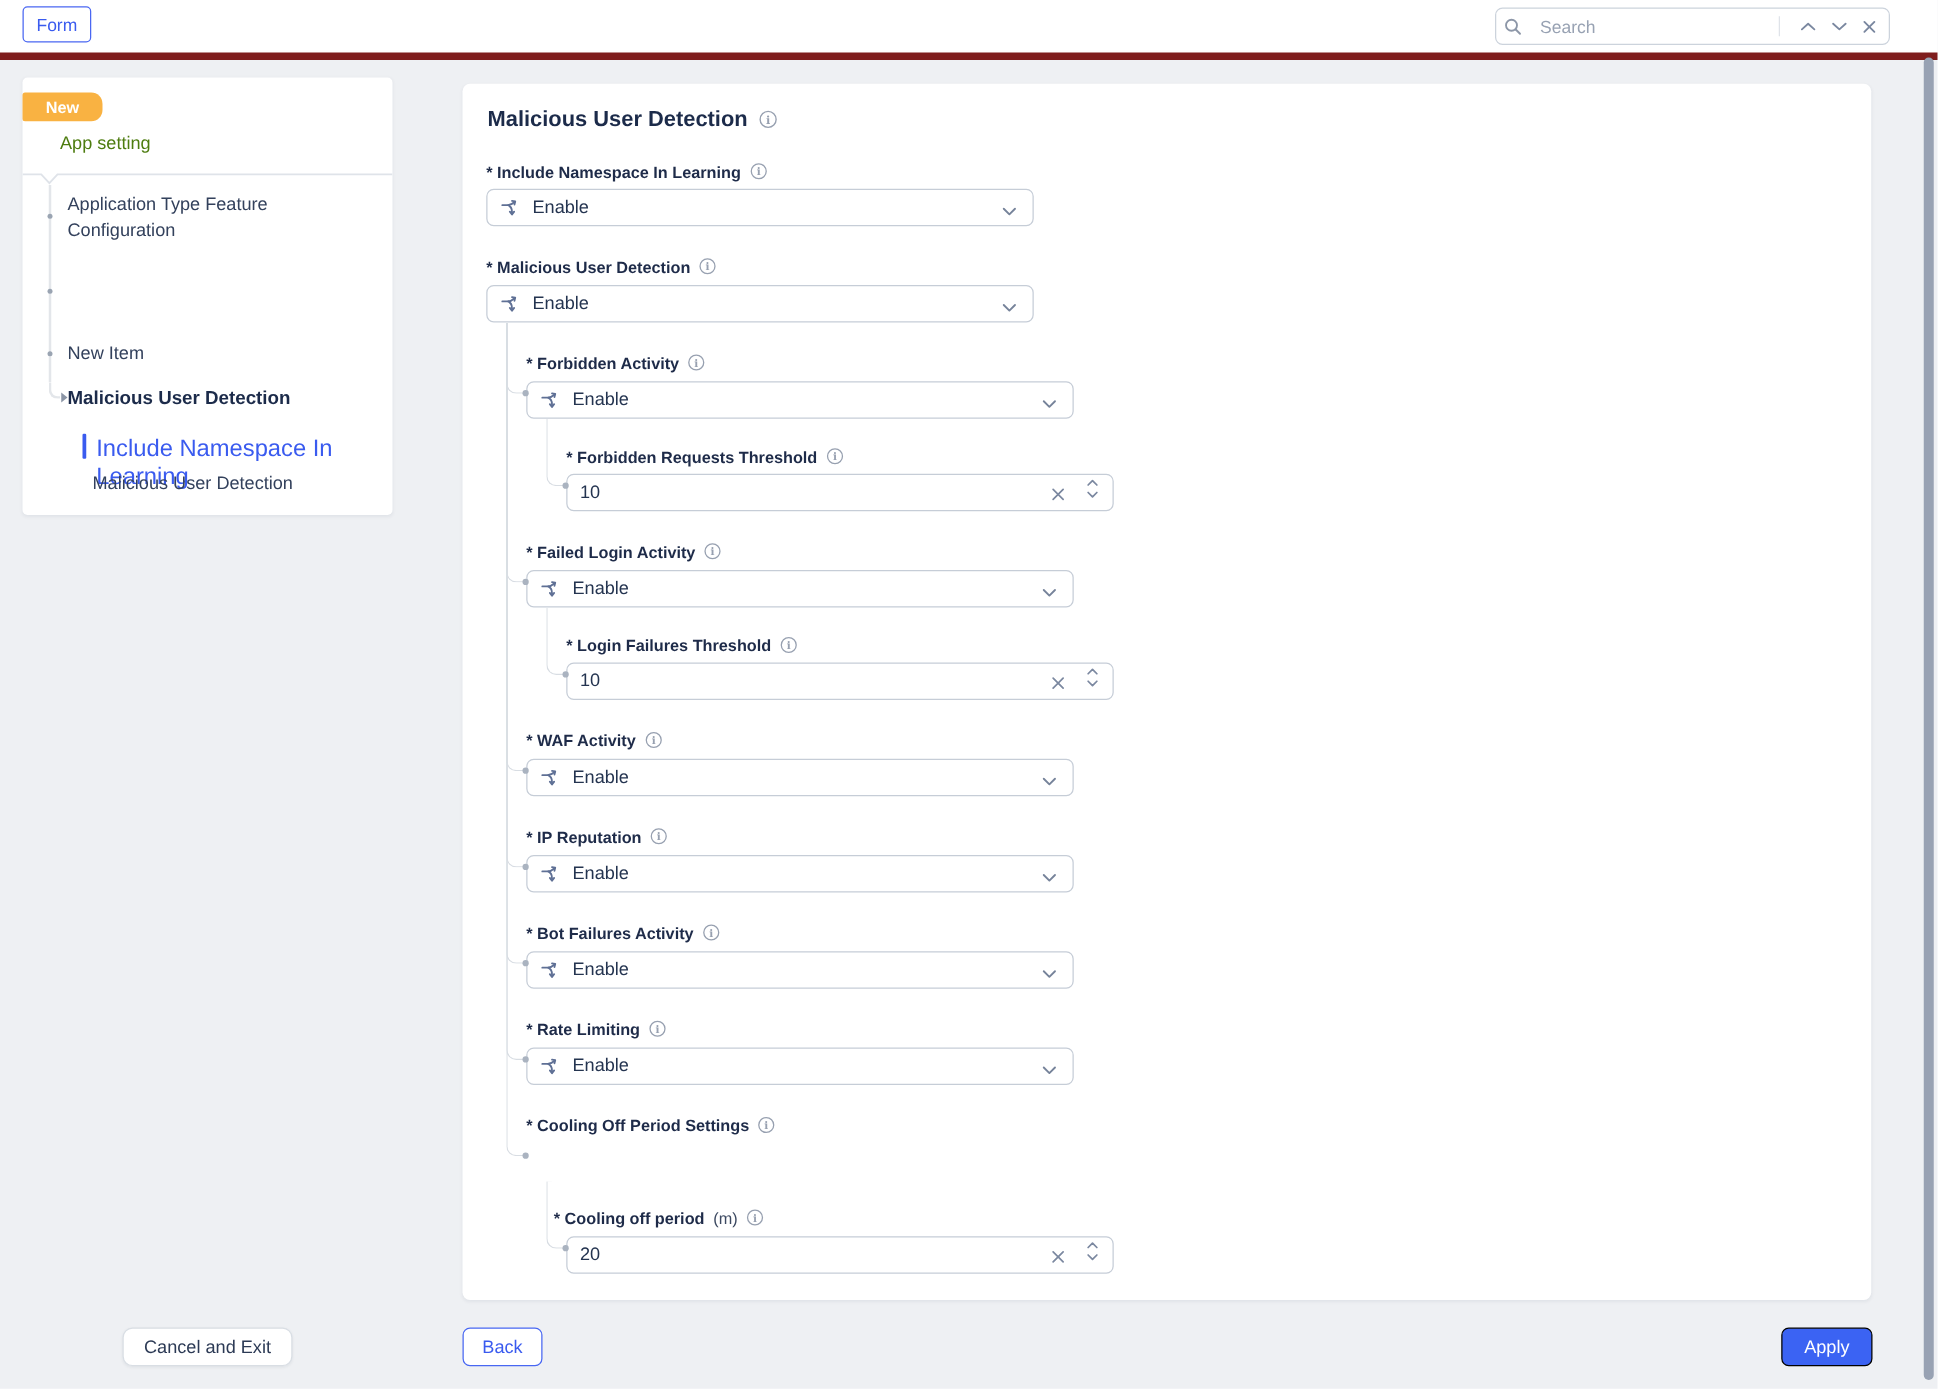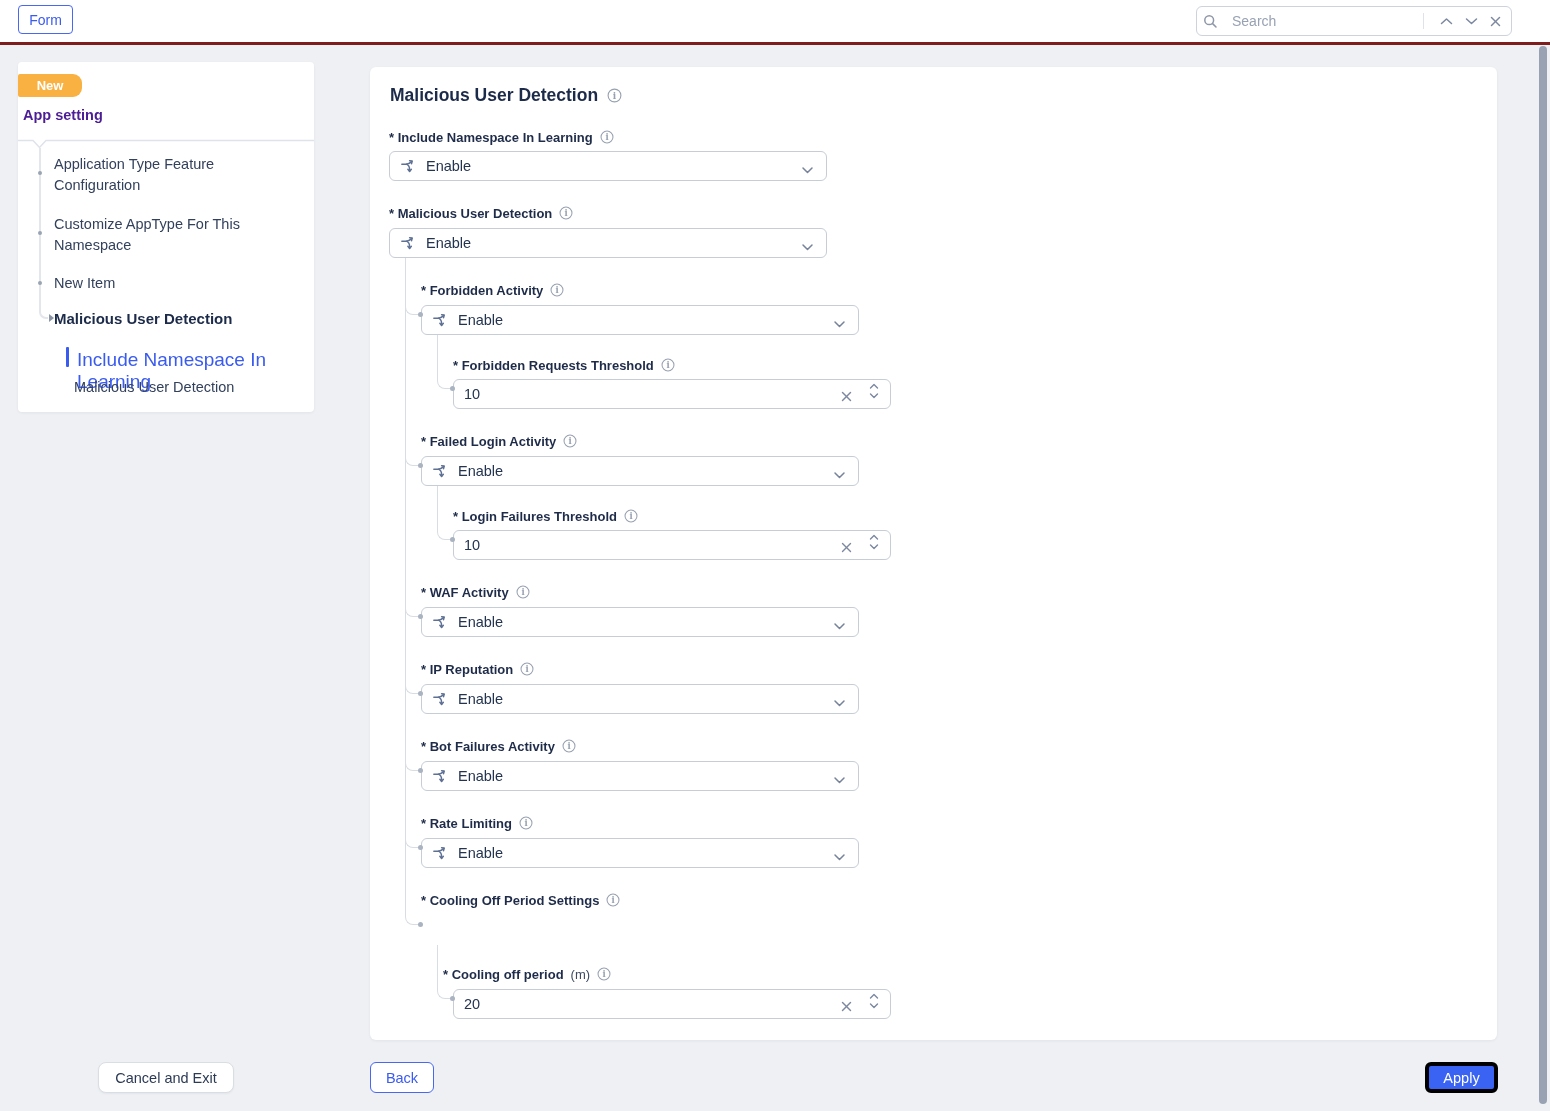--- a/index.html
+++ b/index.html
@@ -3,21 +3,21 @@
 <meta charset="utf-8">
 <style>
   html,body{margin:0;padding:0}
   body{
     width:1550px;height:1111px;position:relative;overflow:hidden;
     background:#eef0f3;font-family:"Liberation Sans",sans-serif;
     -webkit-font-smoothing:antialiased;
   }
   
   .topbar{position:absolute;top:0;left:0;width:1550px;height:42px;background:#fff;
-    border-bottom:3px solid #7f1d1d;z-index:5}
+    border-bottom:6px solid #7f1d1d;z-index:5}
   .tab-form{position:absolute;left:18px;top:5px;width:55px;height:29px;box-sizing:border-box;
     border:1px solid #4a67f2;border-radius:4px;background:#fff;color:#3a5bef;
     font-size:14px;display:flex;align-items:center;justify-content:center;z-index:2}
   .tab-group{position:absolute;left:72px;top:5px;height:29px;box-sizing:border-box;
     border:1px solid #e3e7ec;border-radius:0 4px 4px 0;display:flex;background:#fff}
   .tab-secondary{height:100%;display:flex;align-items:center;justify-content:center;
     font-size:14px;color:#5d6b80;box-sizing:border-box}
   .tab-doc{width:182px;border-right:1px solid #e3e7ec}
   .tab-json{width:57px}
   .search{position:absolute;left:1196px;top:6px;width:316px;height:30px;box-sizing:border-box;
@@ -27,21 +27,21 @@
   .sicon{display:flex;align-items:center;justify-content:center;margin:0 6px;cursor:pointer}
   
   .scrollbar{position:absolute;left:1539px;top:46px;width:8px;height:1058px;
     background:#98a2b3;border-radius:4px;z-index:6}
   
   .sidebar{position:absolute;left:18px;top:62px;width:296px;height:350px;background:#fff;
     border-radius:4px;box-shadow:0 1px 3px rgba(20,30,60,.06);z-index:2}
   .badge-new{position:absolute;left:0;top:12px;height:23px;min-width:64px;box-sizing:border-box;
     background:#f9b242;border-radius:2px 9px 9px 2px;color:#fff;font-weight:bold;font-size:13px;
     display:flex;align-items:center;justify-content:center;padding:0 16px}
-  .side-heading{position:absolute;left:5px;top:45px;font-size:14.5px;font-weight:bold;color:#4c1d95}
+  .side-heading{position:absolute;left:30px;top:45px;font-size:14.5px;font-weight:normal;color:#4d7c0f}
   .side-divider{position:absolute;left:0;top:74px}
   .tree-line{position:absolute;left:21px;top:86px;width:2px;height:158px;background:#e3e6ea}
   .tree-corner{position:absolute;left:21px;top:244px;width:9px;height:13px;box-sizing:border-box;
     border-left:2px solid #e3e6ea;border-bottom:2px solid #e3e6ea;border-bottom-left-radius:7px}
   .tree-dot{position:absolute;width:4px;height:4px;border-radius:50%;background:#9aa4b2}
   .tree-arrow{position:absolute;left:31px;top:252px;width:0;height:0;
     border-left:5px solid #8b95a6;border-top:4px solid transparent;border-bottom:4px solid transparent}
   .nav-item{position:absolute;left:36px;width:250px;font-size:14.5px;line-height:21px;
     color:#33415c;cursor:pointer}
   .nav-item-bold{position:absolute;left:36px;font-size:15px;font-weight:bold;color:#1c2b4a;cursor:pointer}
@@ -66,21 +66,21 @@
   .stepper{position:absolute;right:11px;top:3px;display:flex;flex-direction:column;gap:2px;cursor:pointer}
   .conn{position:absolute;box-sizing:border-box;border-left:1px solid #d8dde3;
     border-bottom:1px solid #d8dde3;border-bottom-left-radius:8px;z-index:0}
   .cdot{position:absolute;width:5px;height:5px;border-radius:50%;background:#aab3c0;z-index:2}
   
   .btn{position:absolute;box-sizing:border-box;height:31px;display:flex;align-items:center;
     justify-content:center;font-size:14.5px;border-radius:6px;cursor:pointer}
   .btn-cancel{left:98px;top:1062px;width:136px;background:#fff;border:1px solid #d9dee4;
     border-radius:8px;color:#2c3a55;box-shadow:0 1px 2px rgba(20,30,60,.05);z-index:3}
   .btn-back{left:370px;top:1062px;width:64px;background:#fff;border:1px solid #4867f2;color:#3a5bef;z-index:3}
-  .btn-apply{left:1425px;top:1062px;width:73px;background:#3b63f3;border:4px solid #000000;color:#fff;z-index:3}
+  .btn-apply{left:1425px;top:1062px;width:73px;background:#3b63f3;border:1px solid #000000;color:#fff;z-index:3}
 </style>
 </head>
 <body>
 
 <div class="topbar">
   <div class="tab-form">Form</div>
   <div class="search">
     <span class="sicon">
       <svg width="15" height="15" viewBox="0 0 15 15" fill="none" stroke="#8d97a8" stroke-width="1.5" stroke-linecap="round">
         <circle cx="6.2" cy="6.2" r="4.4"></circle>
@@ -121,21 +121,20 @@
 
   <div class="tree-line"></div>
   <div class="tree-corner"></div>
   <div class="tree-arrow"></div>
 
   <div class="tree-dot" style="left:20px;top:109px"></div>
   <div class="tree-dot" style="left:20px;top:169px"></div>
   <div class="tree-dot" style="left:20px;top:219px"></div>
 
   <div class="nav-item" style="top:92px">Application Type Feature Configuration</div>
-  <div class="nav-item" style="top:152px">Customize AppType For This Namespace</div>
   <div class="nav-item" style="top:211px">New Item</div>
   <div class="nav-item-bold" style="top:248px">Malicious User Detection</div>
 
   <div class="sub-active-bar"></div>
   <div class="sub-item-active">Include Namespace In Learning</div>
   <div class="sub-item">Malicious User Detection</div>
 </div>
 
 <div class="card">
   <div class="card-title">

